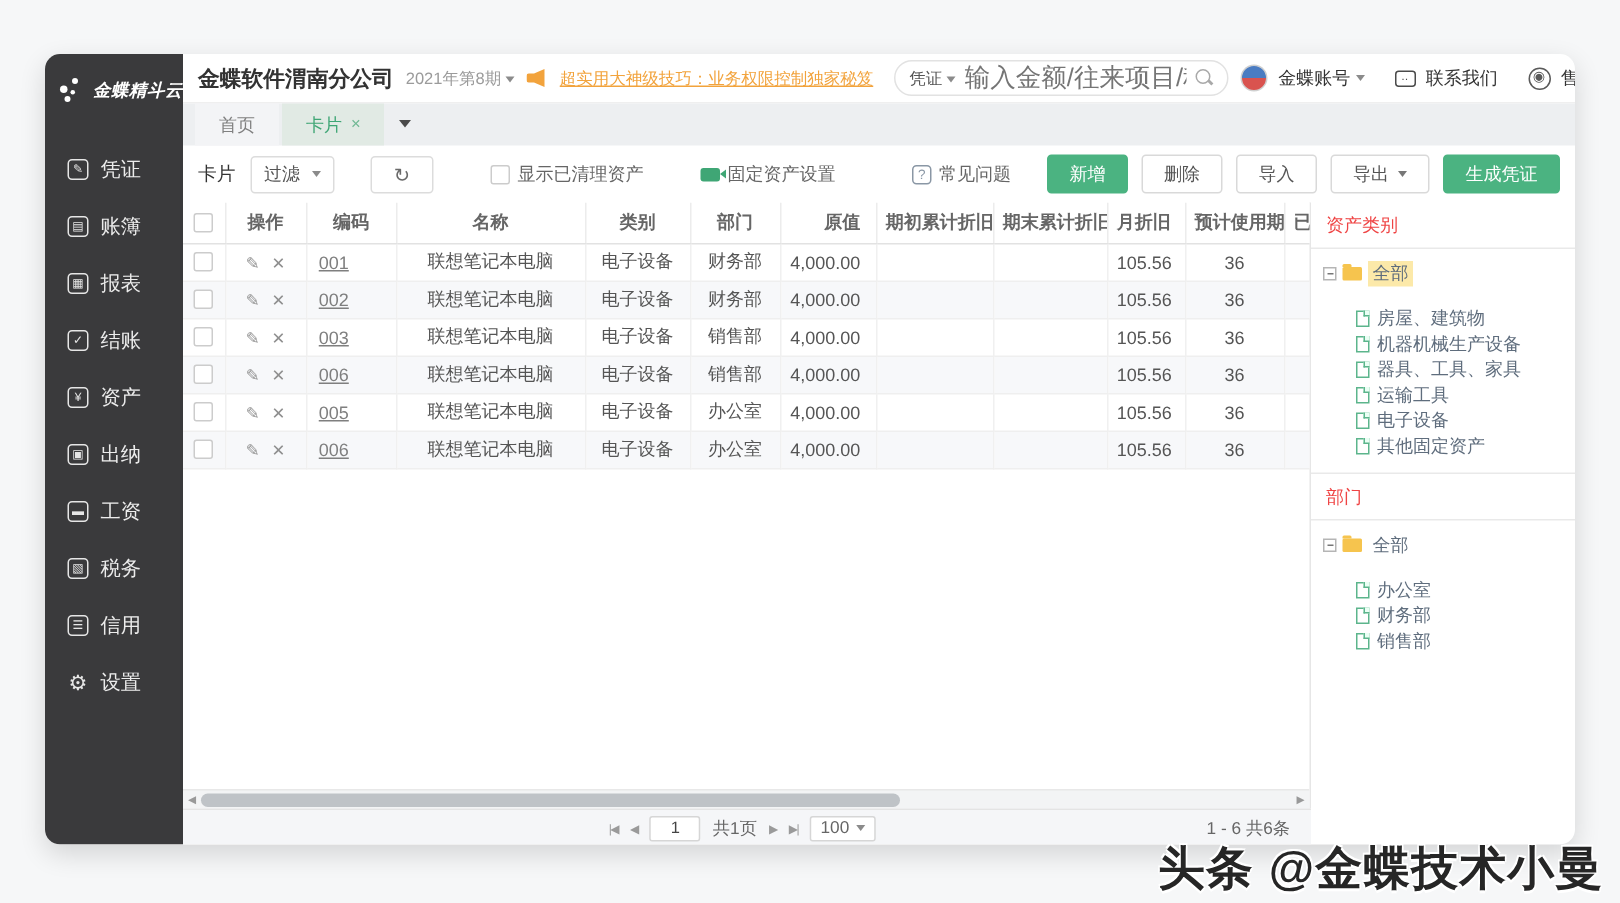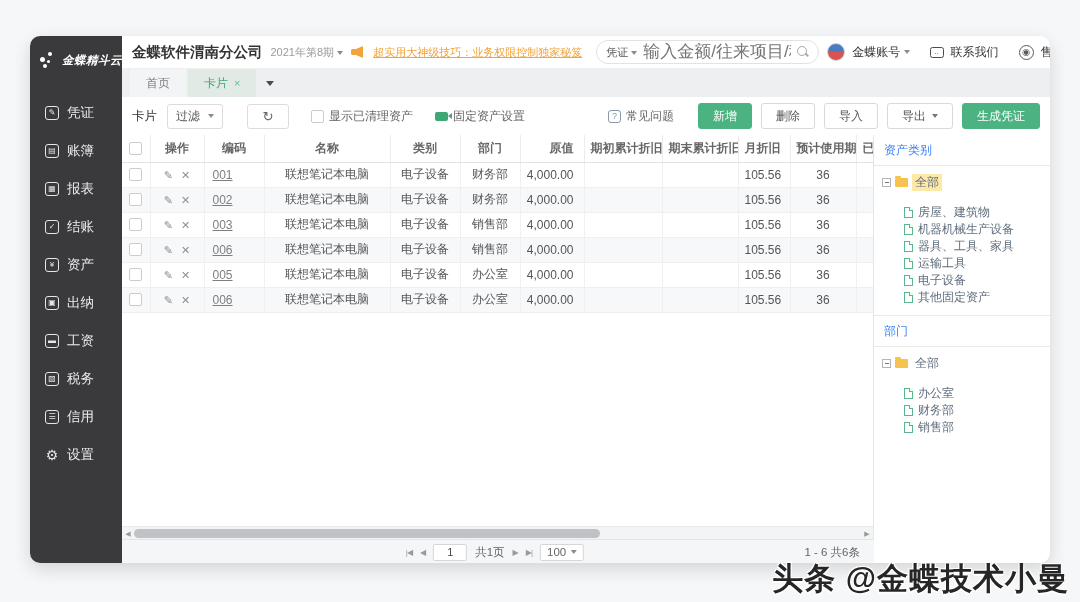--- a/index.html
+++ b/index.html
@@ -75,21 +75,21 @@
   
   .toolbar { height:38px; flex:none; display:flex; align-items:center; padding:0 10px; gap:10px;
     white-space:nowrap; }
   .tb-label { font-size:12.5px; color:#333; }
   .select-box { height:25px; border:1px solid #dcdcdc; border-radius:3px; background:#fff;
     display:flex; align-items:center; gap:8px; padding:0 8px; font-size:12px; color:#555; cursor:pointer; }
   .refresh-btn { width:42px; height:25px; border:1px solid #dcdcdc; border-radius:3px; background:#fff;
     color:#6a6a6a; font-size:13px; text-align:center; line-height:23px; cursor:pointer; margin-left:14px;}
   .checkbox { width:13px; height:13px; border:1px solid #ccc; border-radius:2px; background:#fff;
     flex:none; cursor:pointer; }
-  .cb-group { display:flex; align-items:center; gap:5px; margin-left:12px; }
+  .cb-group { display:flex; align-items:center; gap:5px; margin-left:28px; }
   .cb-text { font-size:12px; color:#666; }
   .cam-ic { position:relative; width:13px; height:9px; background:#3fa675; border-radius:2px; flex:none; }
   .cam-ic::after { content:""; position:absolute; right:-4px; top:1.5px; width:0; height:0;
     border-top:3px solid transparent; border-bottom:3px solid transparent; border-right:4px solid #3fa675; }
   .faq-group { margin-left:auto; display:flex; align-items:center; gap:5px; }
   .faq-ic { width:13px; height:13px; border:1.2px solid #8a97a5; border-radius:3px; color:#8a97a5;
     font-size:9px; line-height:11px; text-align:center; }
   .btn { height:26px; padding:0 14px; border-radius:3px; font-size:12px; cursor:pointer;
     display:inline-flex; align-items:center; gap:6px; border:1px solid transparent; }
   .btn.green { background:#4bb381; color:#fff; border-color:#4bb381; }
@@ -134,21 +134,21 @@
   .pg-nav { color:#9a9a9a; font-size:8px; cursor:pointer; letter-spacing:-1px; }
   .pg-input { width:34px; height:17px; border:1px solid #d6d6d6; background:#fff; text-align:center;
     font-size:11px; color:#444; border-radius:2px; }
   .pg-size { height:17px; border:1px solid #d6d6d6; background:#fff; border-radius:2px;
     display:flex; align-items:center; gap:5px; padding:0 6px; cursor:pointer; }
   .pg-info { position:absolute; right:14px; top:0; height:24px; display:flex; align-items:center; }
 
   
   .rpanel { width:176px; flex:none; font-size:12px; color:#5f6d7d; overflow:hidden;
     display:flex; flex-direction:column; }
-  .rp-title { padding:7px 10px 6px; border-bottom:1px solid #e9e9e9; color:#3b82f6; }
+  .rp-title { padding:7px 10px 6px; border-bottom:1px solid #e9e9e9; color:#ef4444; }
   .tree { padding:7px 8px 9px; border-bottom:1px solid #e9e9e9; }
   .tree.last { border-bottom:none; }
   .tree-root { display:flex; align-items:center; gap:4px; height:18px; cursor:pointer; }
   .expander { width:9px; height:9px; border:1px solid #b5b5b5; background:#fff; position:relative; flex:none; }
   .expander::after { content:""; position:absolute; left:1.5px; top:3.5px; width:4.5px; height:1px; background:#777; }
   .folder { position:relative; width:13px; height:9px; background:#f6c44e; border-radius:1px; flex:none; }
   .folder::before { content:""; position:absolute; left:0; top:-2px; width:6px; height:2px;
     background:#f6c44e; border-radius:1px 1px 0 0; }
   .root-label { padding:0 3px; }
   .root-label.hl { background:#fce9a9; }

